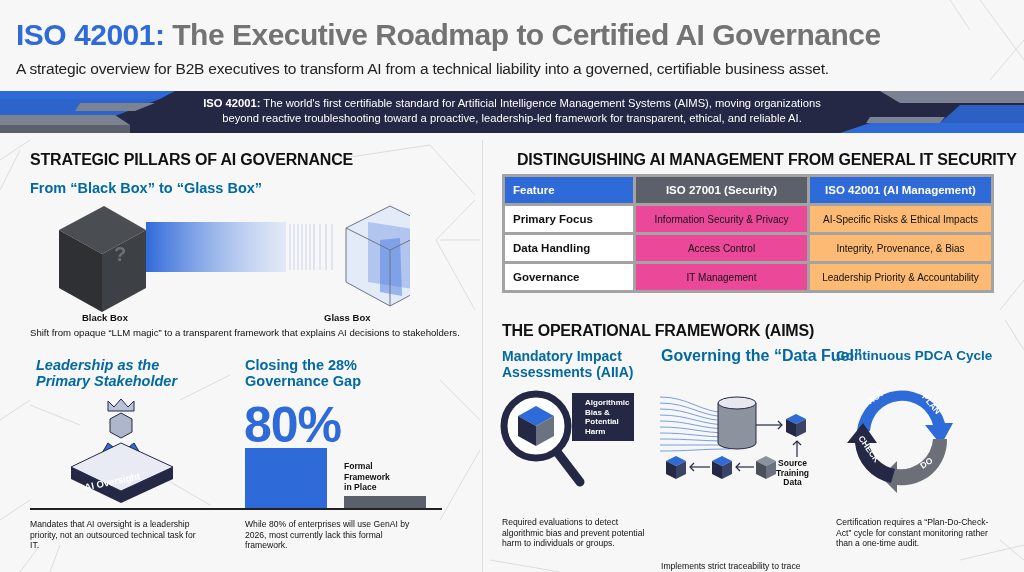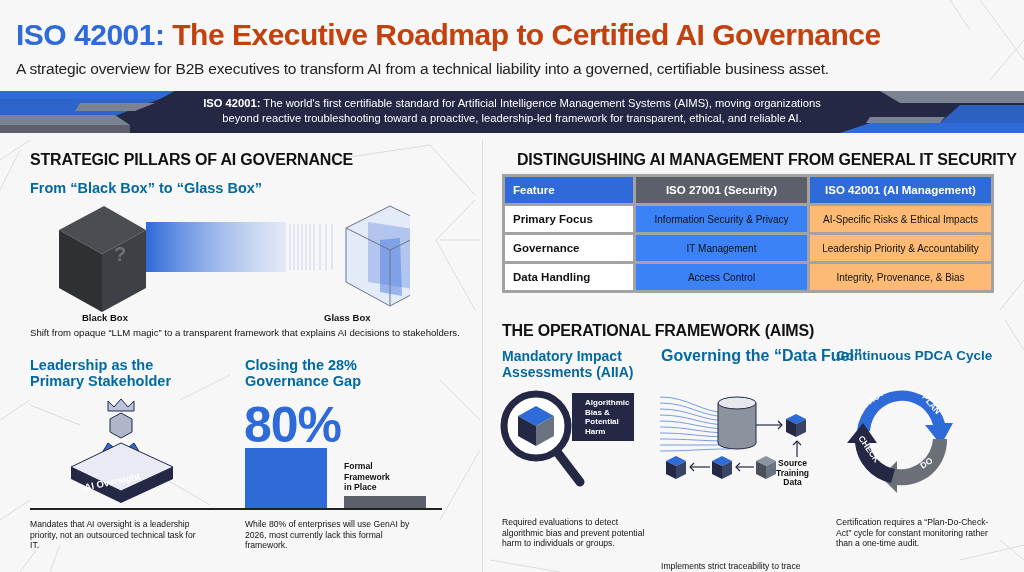--- a/index.html
+++ b/index.html
@@ -12,21 +12,21 @@
   }
   .bg-lines { position: absolute; inset: 0; pointer-events: none; }
 
   
   .title {
     position: absolute; left: 16px; top: 18px;
     font-size: 30px; font-weight: bold; letter-spacing: -0.5px;
     white-space: nowrap;
   }
   .title .accent { color: #2f6ad9; }
-  .title .rest { color: #c2410c; }
+  .title .rest { color: #737373; }
   .subtitle {
     position: absolute; left: 16px; top: 60px;
     font-size: 15.5px; color: #222; white-space: nowrap; letter-spacing: -0.2px;
   }
 
   
   .banner {
     position: absolute; left: 0; top: 91px; width: 1024px; height: 42px;
     background: #242845; overflow: hidden; padding-left: 32px;
   }
@@ -51,21 +51,21 @@
     border-collapse: collapse; font-size: 11px;
   }
   .cmp-table td, .cmp-table th {
     border: 3px solid #a3a3a3; height: 29px; padding: 0 8px;
   }
   .cmp-table th { font-weight: bold; color: #fff; font-size: 11.5px; }
   .cmp-table th.c0 { background: #2f6ad9; text-align: left; width: 131px; }
   .cmp-table th.c1 { background: #5b606b; text-align: center; width: 174px; }
   .cmp-table th.c2 { background: #2f6ad9; text-align: center; }
   .cmp-table td.c0 { background: #fff; font-weight: bold; font-size: 11.5px; }
-  .cmp-table td.c1 { background: #3b82f6; text-align: center; font-size: 10px; }
+  .cmp-table td.c1 { background: #ec4899; text-align: center; font-size: 10px; }
   .cmp-table td.c2 { background: #fdba74; text-align: center; font-size: 10px; }
 
   .baseline { position: absolute; left: 30px; top: 508px; width: 412px; height: 1.5px; background: #222; }
   .bar { position: absolute; }
   .big-pct { position: absolute; left: 244px; top: 396px; font-size: 50px; font-weight: bold; color: #2f6ad9; letter-spacing: -1px; }
 </style>
 </head>
 <body>
 
 <svg class="bg-lines" width="1024" height="572">
@@ -162,21 +162,21 @@
       <polyline points="296,28 340,50 385,28"></polyline>
       <line x1="340" y1="50" x2="340" y2="106"></line>
     </g>
   </g>
 </svg>
 <div style="position:absolute;left:114px;top:243px;font-size:20px;font-weight:bold;color:#6d7075;">?</div>
 <div class="small-label" style="left:82px; top:312px;">Black Box</div>
 <div class="small-label" style="left:324px; top:312px;">Glass Box</div>
 <div class="caption" style="left:30px; top:327px; font-size:9.6px; white-space:nowrap;">Shift from opaque “LLM magic” to a transparent framework that explains AI decisions to stakeholders.</div>
 
-<div class="h-sub" style="left:30px; top:357px;">
+<div class="h-sub" style="left:36px; top:357px;font-style:italic;">
   <div>Leadership as the</div>
   <div>Primary Stakeholder</div>
 </div>
 <svg style="position:absolute;left:68px;top:395px" width="110" height="110">
   <g>
     <polyline points="40,6 46,12 53,4 60,12 66,6 66,16 40,16 40,6" fill="#b9c3dc" stroke="#242845" stroke-width="1"></polyline>
   </g>
   <g>
     <polygon points="53,18 64,24 64,37 53,43 42,37 42,24" fill="#aeb6cc" stroke="#242845" stroke-width="1"></polygon>
   </g>
@@ -215,28 +215,28 @@
     <th class="c0">Feature</th>
     <th class="c1">ISO 27001 (Security)</th>
     <th class="c2">ISO 42001 (AI Management)</th>
   </tr>
   <tr>
     <td class="c0">Primary Focus</td>
     <td class="c1">Information Security &amp; Privacy</td>
     <td class="c2">AI-Specific Risks &amp; Ethical Impacts</td>
   </tr>
   <tr>
+    <td class="c0">Data Handling</td>
+    <td class="c1">Access Control</td>
+    <td class="c2">Integrity, Provenance, &amp; Bias</td>
+  </tr>
+  <tr>
     <td class="c0">Governance</td>
     <td class="c1">IT Management</td>
     <td class="c2">Leadership Priority &amp; Accountability</td>
-  </tr>
-  <tr>
-    <td class="c0">Data Handling</td>
-    <td class="c1">Access Control</td>
-    <td class="c2">Integrity, Provenance, &amp; Bias</td>
   </tr>
 </tbody>
   </table>
 
 <div class="h-section" style="left:502px; top:322px;">THE OPERATIONAL FRAMEWORK (AIMS)</div>
 
 <div class="h-sub" style="left:502px; top:348px; font-size:14px;">
   <div>Mandatory Impact</div>
   <div>Assessments (AIIA)</div>
 </div>

